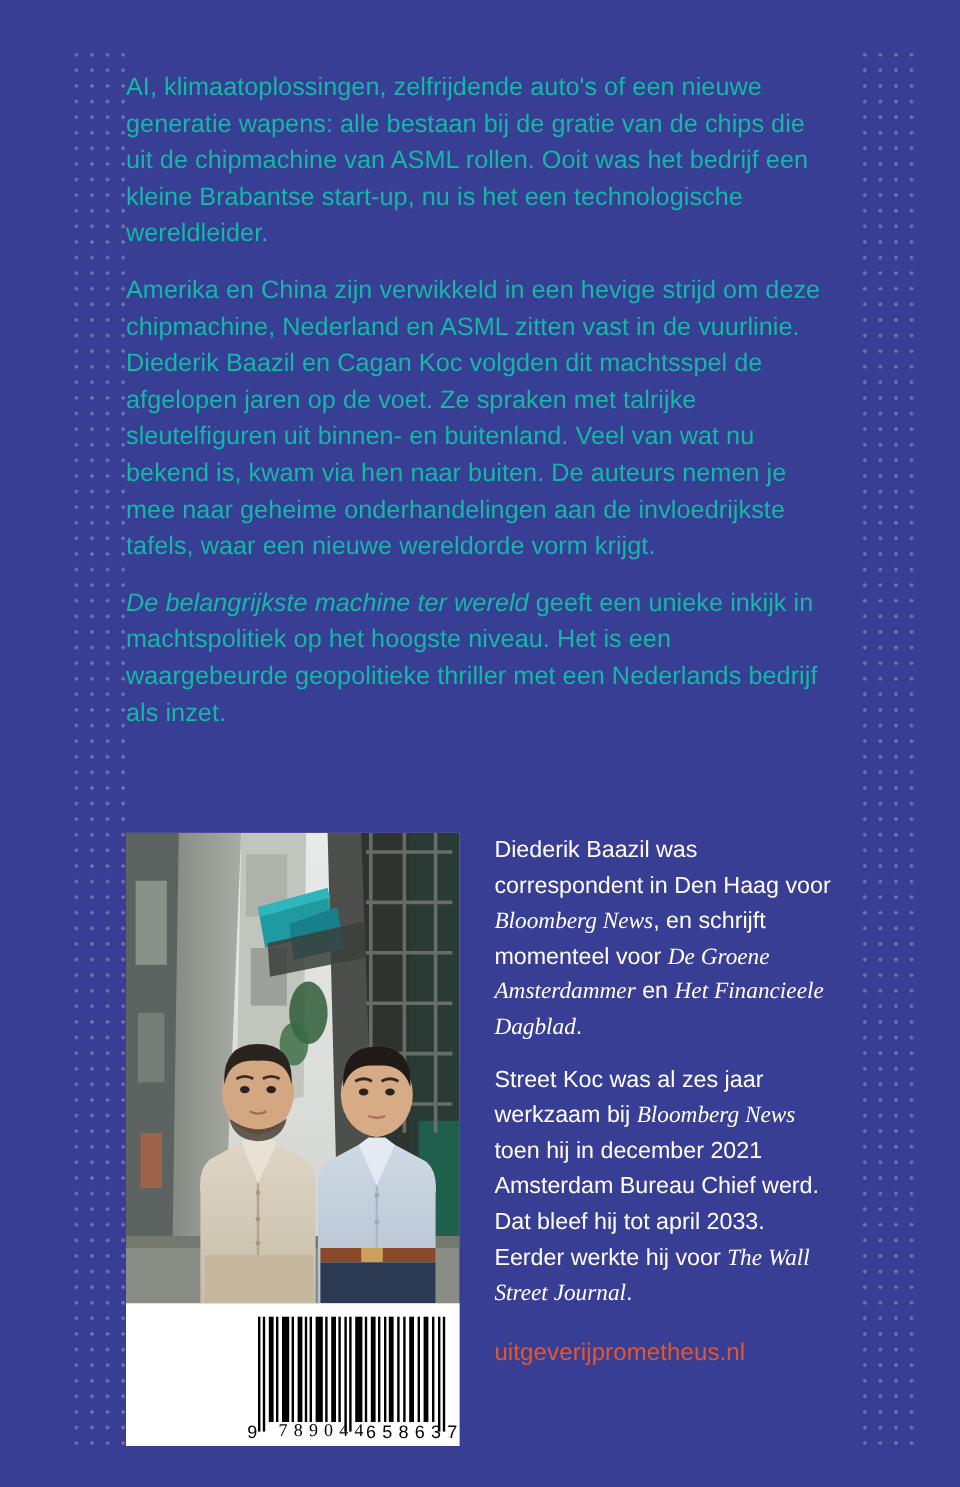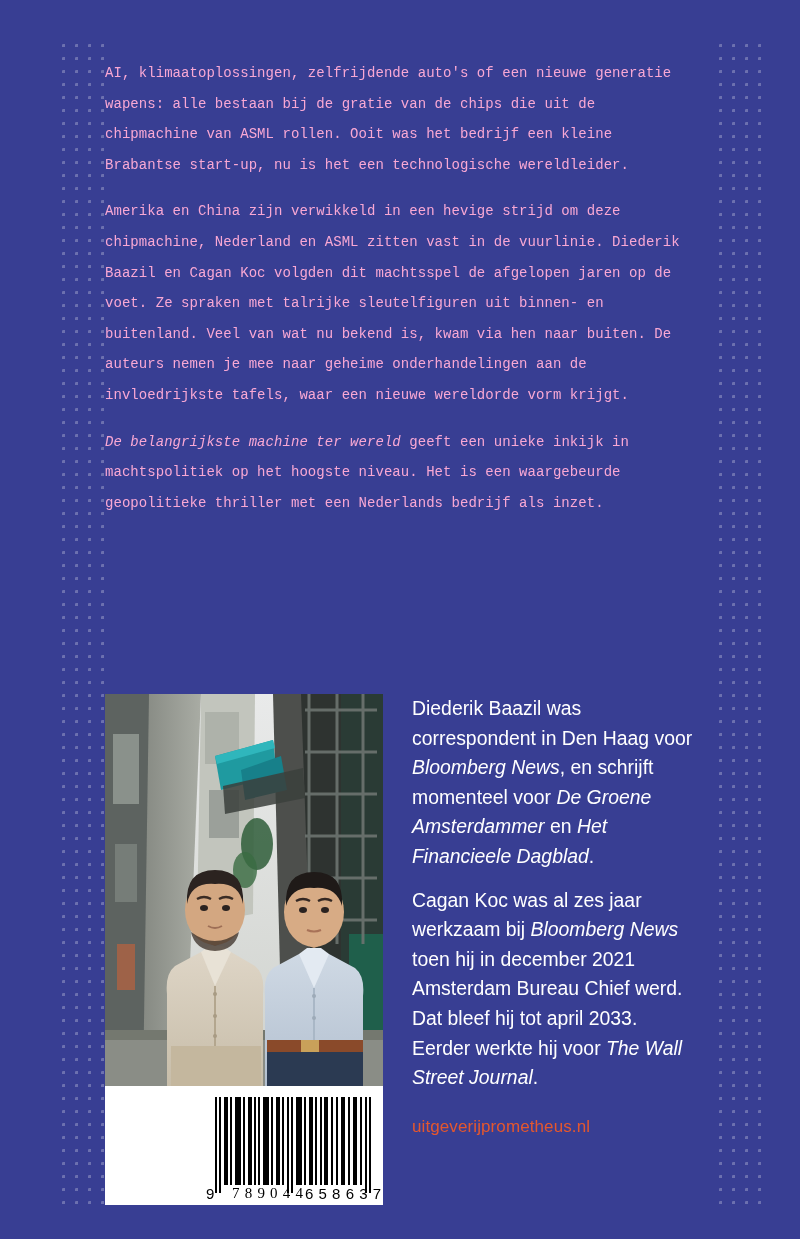--- a/index.html
+++ b/index.html
@@ -36,27 +36,26 @@
 
   
   #blurb {
     position: absolute;
     left: 105px;
     top: 58px;
     width: 590px;
   }
 
   #blurb p {
-    color: #f9a8d4;
-    font-size: 14px;
+    color: #14b8a6;
+    font-size: 21px;
     line-height: 30.6px;
     letter-spacing: 0.05px;
     margin-bottom: 16px;
     font-weight: 400;
-    font-family: Liberation Mono, monospace;
   }
   #blurb p:last-child { margin-bottom: 0; }
   #blurb .title-italic { font-style: italic; }
 
   
   #lower {
     position: absolute;
     left: 105px;
     top: 694px;
     width: 590px;
@@ -118,27 +117,27 @@
     width: 283px;
   }
   #bio-col p {
     color: #FFFFFF;
     font-size: 19.4px;
     line-height: 29.6px;
     margin-bottom: 14px;
     font-weight: 400;
   }
   #bio-col b { font-weight: 400; }
-  #bio-col i { font-style: italic; }
+  #bio-col i { font-style: italic; font-family: Liberation Serif, serif; }
 
   #publisher-url {
     display: block;
     margin-top: 24px;
     color: #E4572E;
-    font-size: 17px;
+    font-size: 20px;
     line-height: 20px;
     text-decoration: none;
     letter-spacing: 0.1px;
   }
 </style>
 </head>
 <body>
 
 <div id="cover">
 
@@ -299,18 +298,18 @@
             <span class="d-left">789044</span>
             <span class="d-right">658637</span>
           </div>
         </div>
       </div>
 
     </div>
 
     <div id="bio-col">
       <p><b>Diederik Baazil</b><span><span> was correspondent in Den Haag voor </span><i>Bloomberg News</i><span>, en schrijft momenteel voor </span><i>De Groene Amsterdammer</i><span> en </span><i>Het Financieele Dagblad</i><span>.</span></span></p>
-      <p><b>Cagan Koc</b><span><span> was al zes jaar werkzaam bij </span><i>Bloomberg News</i><span> toen hij in december 2021 Amsterdam Bureau Chief werd. Dat bleef hij tot april 2033. Eerder werkte hij voor </span><i>The Wall Street Journal</i><span>.</span></span></p>
+      <p><b>Street Koc</b><span><span> was al zes jaar werkzaam bij </span><i>Bloomberg News</i><span> toen hij in december 2021 Amsterdam Bureau Chief werd. Dat bleef hij tot april 2033. Eerder werkte hij voor </span><i>The Wall Street Journal</i><span>.</span></span></p>
       <a id="publisher-url" href="#">uitgeverijprometheus.nl</a>
     </div>
 
   </div>
 </div>
 
 </body></html>

